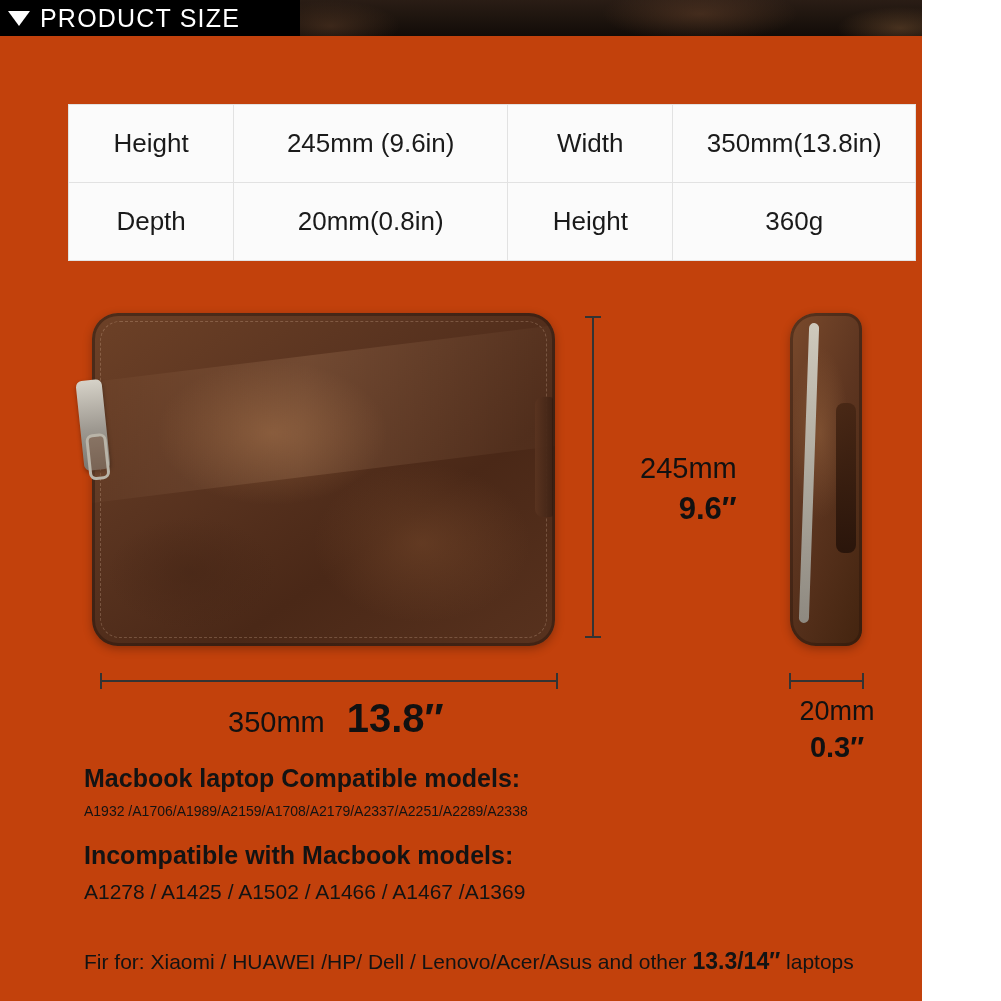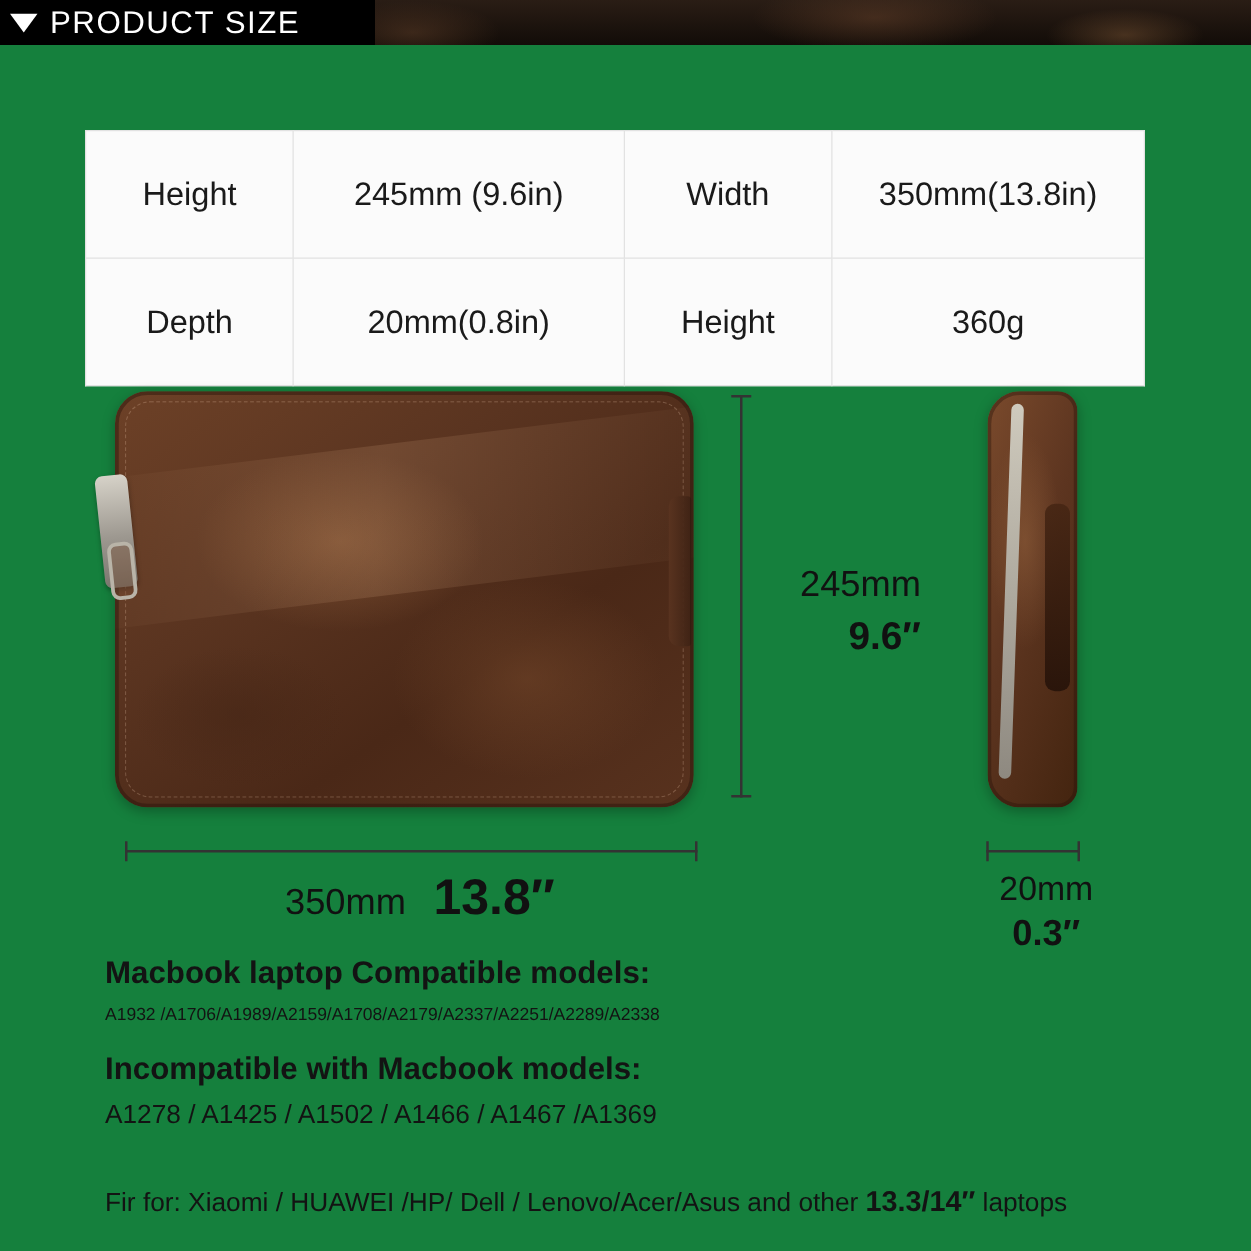--- a/index.html
+++ b/index.html
@@ -5,23 +5,23 @@
   html, body {
     margin: 0;
     padding: 0;
     background: #ffffff;
   }
   body {
     font-family: "Liberation Sans", sans-serif;
   }
   .page {
     position: relative;
-    width: 1001px;
+    width: 922px;
     height: 1001px;
-    background: #15803d;
+    background: #c2410c;
     overflow: hidden;
   }
 
   
   .header-bar {
     position: absolute;
     left: 0; top: 0;
     width: 1001px;
     height: 36px;
     background: #1b1410;
@@ -75,21 +75,21 @@
     background: #fbfbfb;
   }
   .spec-table td {
     border: 1px solid #e2e2e2;
     height: 69px;
     font-size: 26px;
     color: #1a1a1a;
     text-align: center;
     vertical-align: middle;
     font-weight: 400;
-    padding: 16px;
+    padding: 4px;
   }
   .spec-table td.label-cell { width: 165px; }
   .spec-table td.value-cell-a { width: 278px; }
   .spec-table td.label-cell-b { width: 165px; }
   .spec-table td.value-cell-b { width: 240px; }
 
   
   .front-bag {
     position: absolute;
     left: 92px;

